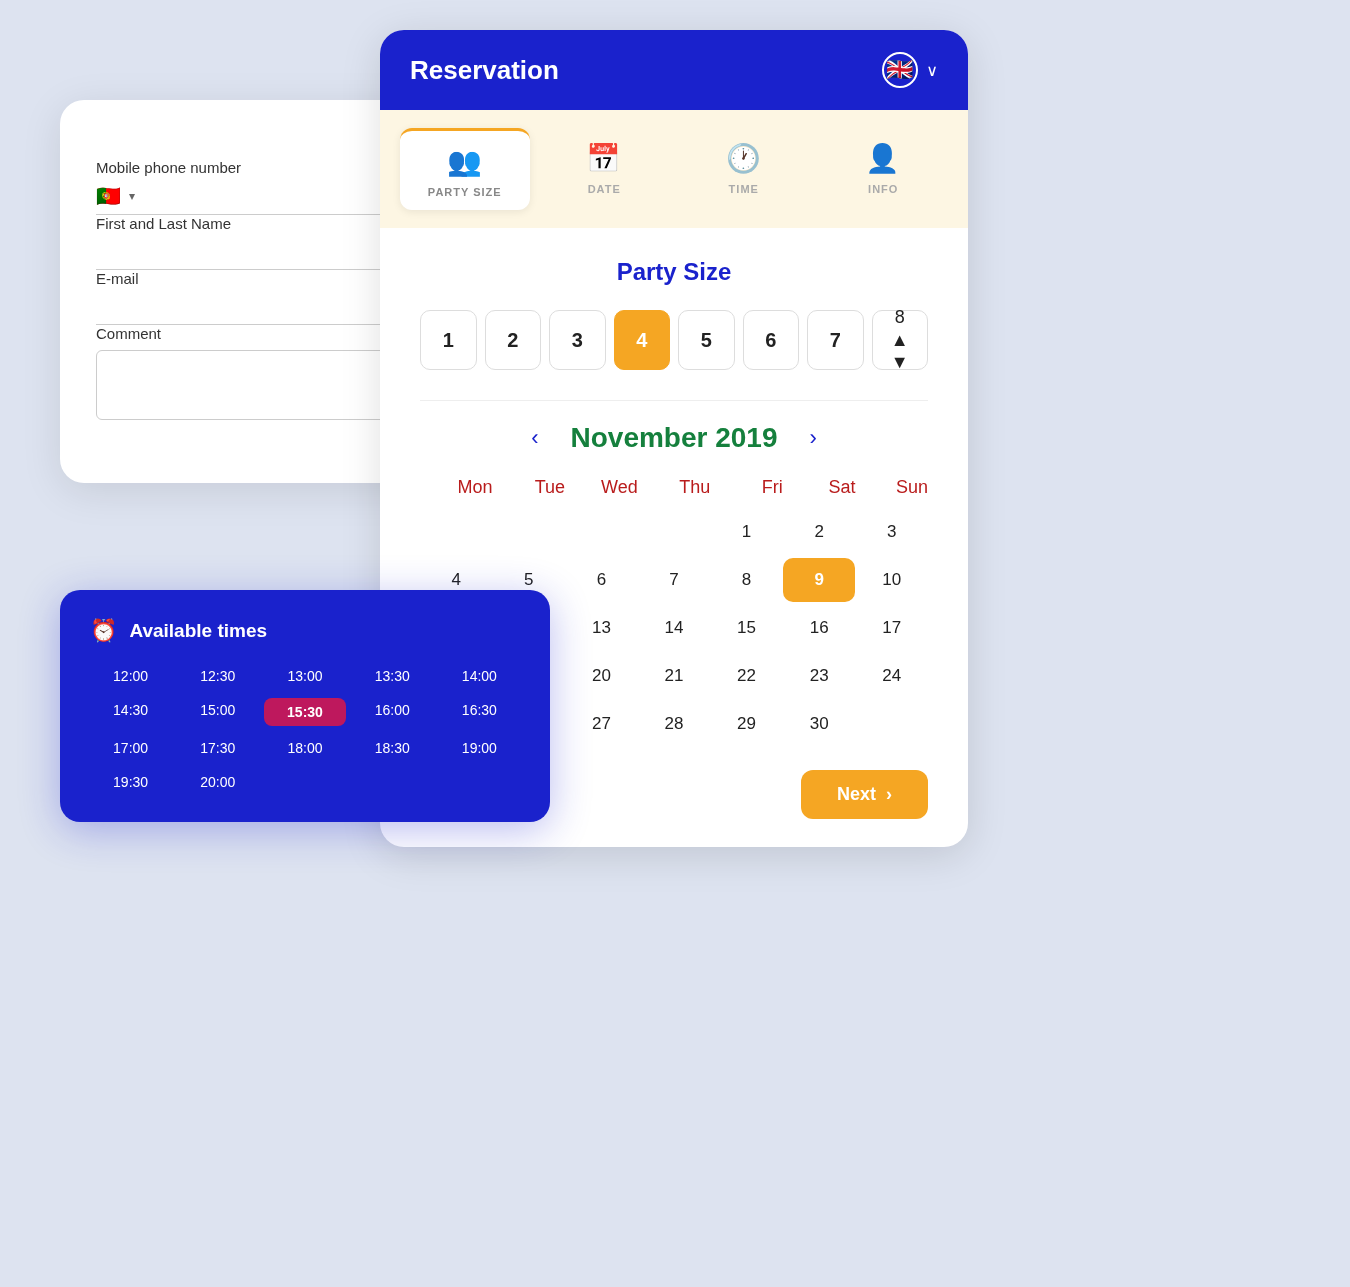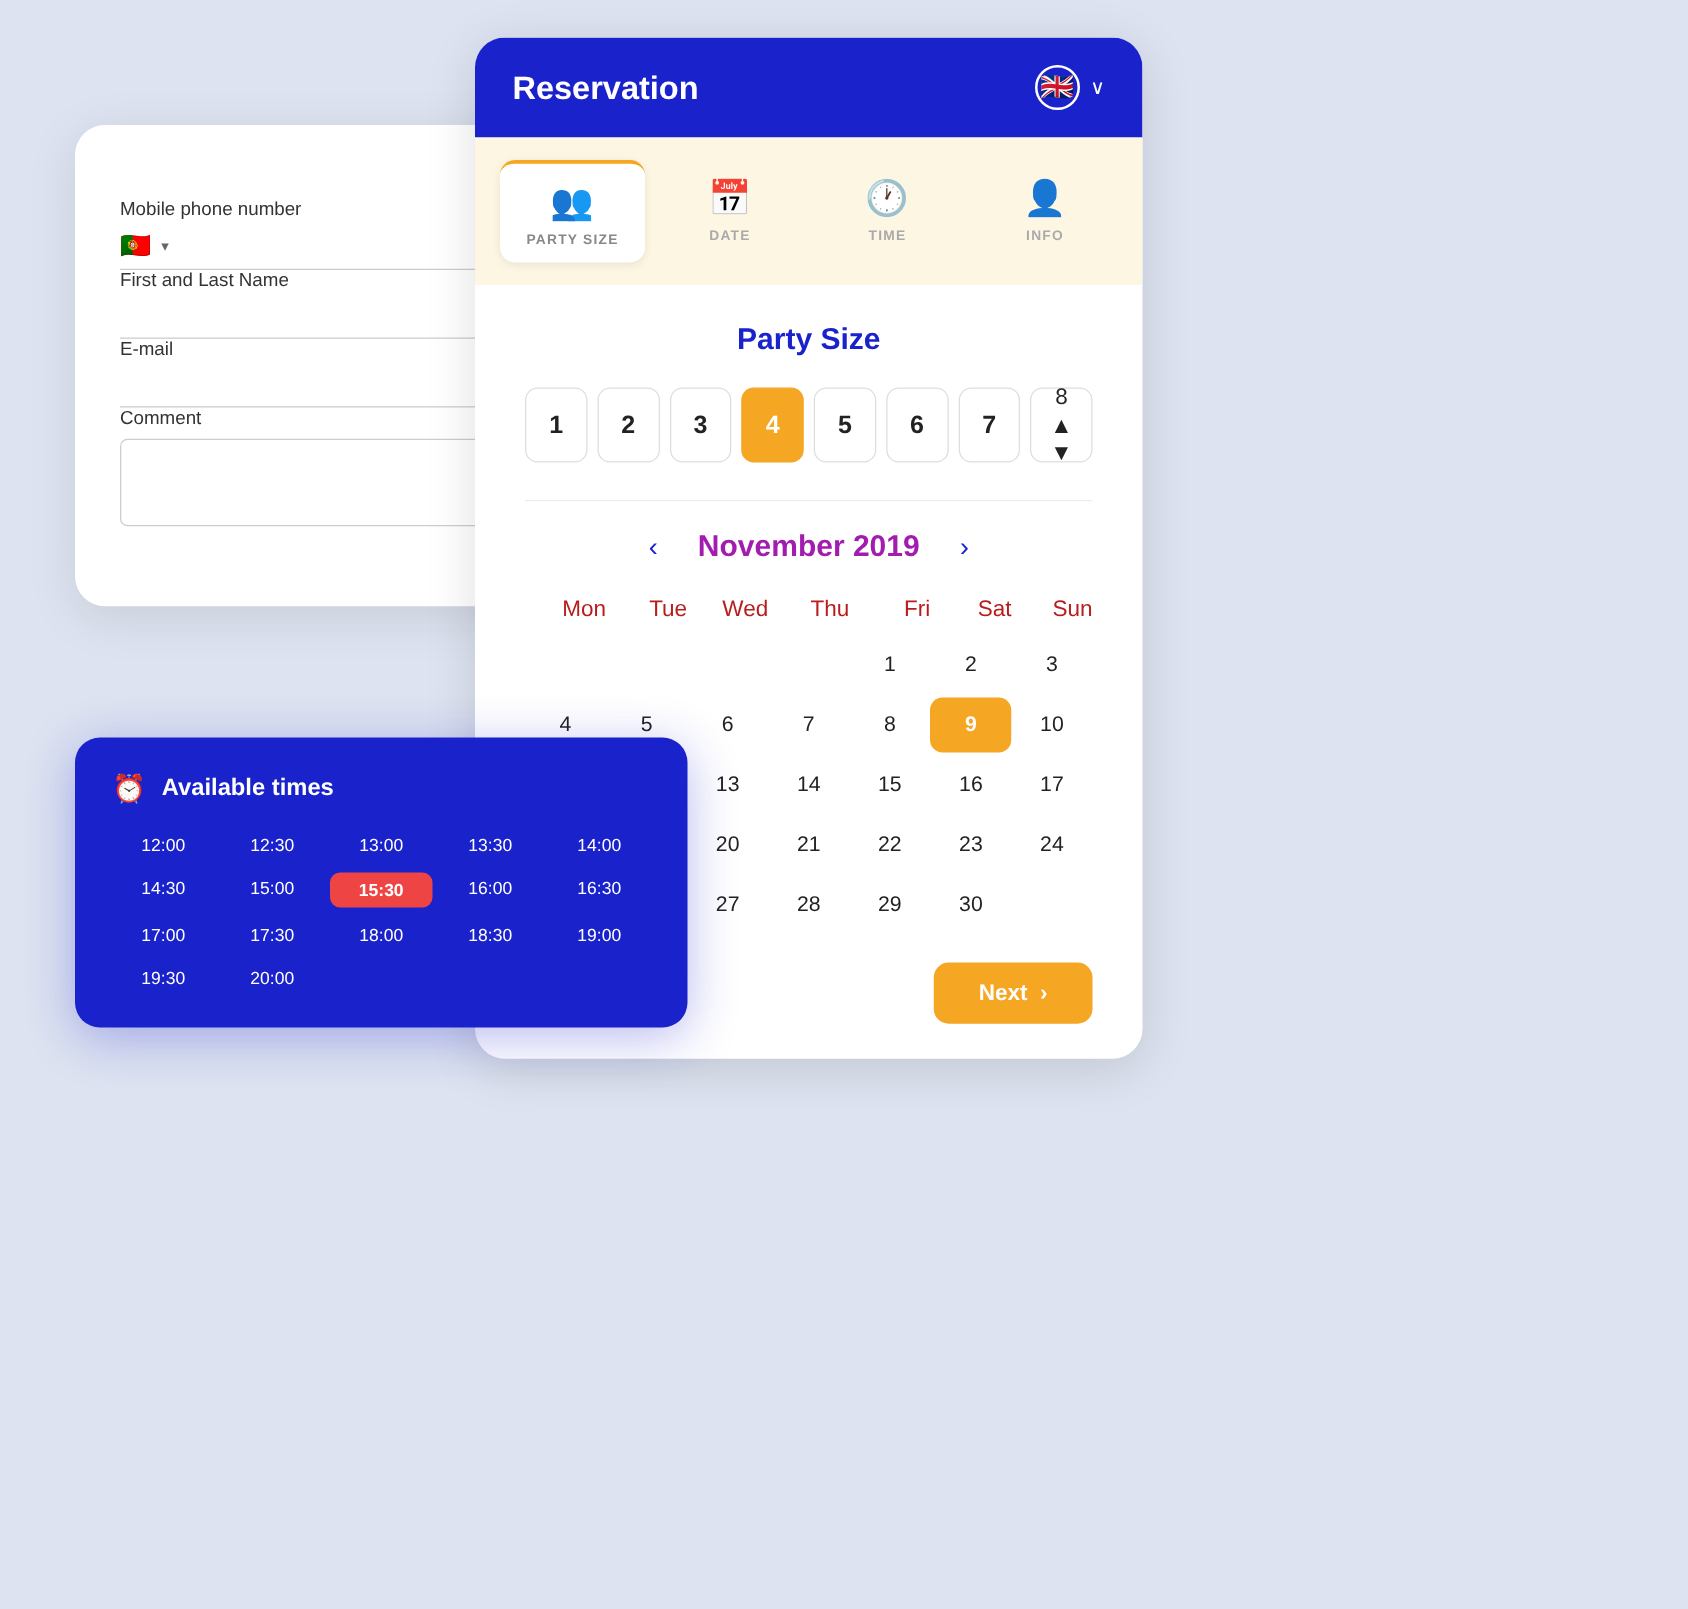--- a/index.html
+++ b/index.html
@@ -102,33 +102,33 @@
     .time-slot {
       color: #fff;
       font-size: 14px;
       font-weight: 500;
       text-align: center;
       padding: 4px 2px;
       border-radius: 6px;
       cursor: pointer;
     }
     .time-slot.selected {
-      background: #ef4444;
+      background: #be185d;
       color: #fff;
       font-weight: 700;
       border-radius: 8px;
       padding: 6px 4px;
     }
 
     
     .reservation-card {
       position: absolute;
       top: 30px;
       left: 380px;
-      width: 534px;
+      width: 588px;
       background: #fff;
       border-radius: 24px;
       overflow: hidden;
       box-shadow: 0 8px 40px rgba(0,0,0,0.13);
       z-index: 2;
     }
 
     
     .res-header {
       background: #1a22cc;
@@ -284,23 +284,23 @@
     }
     .cal-nav-btn {
       background: none;
       border: none;
       font-size: 22px;
       color: #1a22cc;
       cursor: pointer;
       padding: 4px 8px;
     }
     .cal-month-year {
-      font-size: 24px;
-      font-weight: 700;
-      color: #a21caf;
+      font-size: 28px;
+      font-weight: 700;
+      color: #15803d;
     }
     .calendar-grid {
       width: 100%;
     }
     .cal-day-headers {
       display: grid;
       grid-template-columns: repeat(7, 1fr);
       margin-bottom: 8px;
     }
     .cal-day-header {

